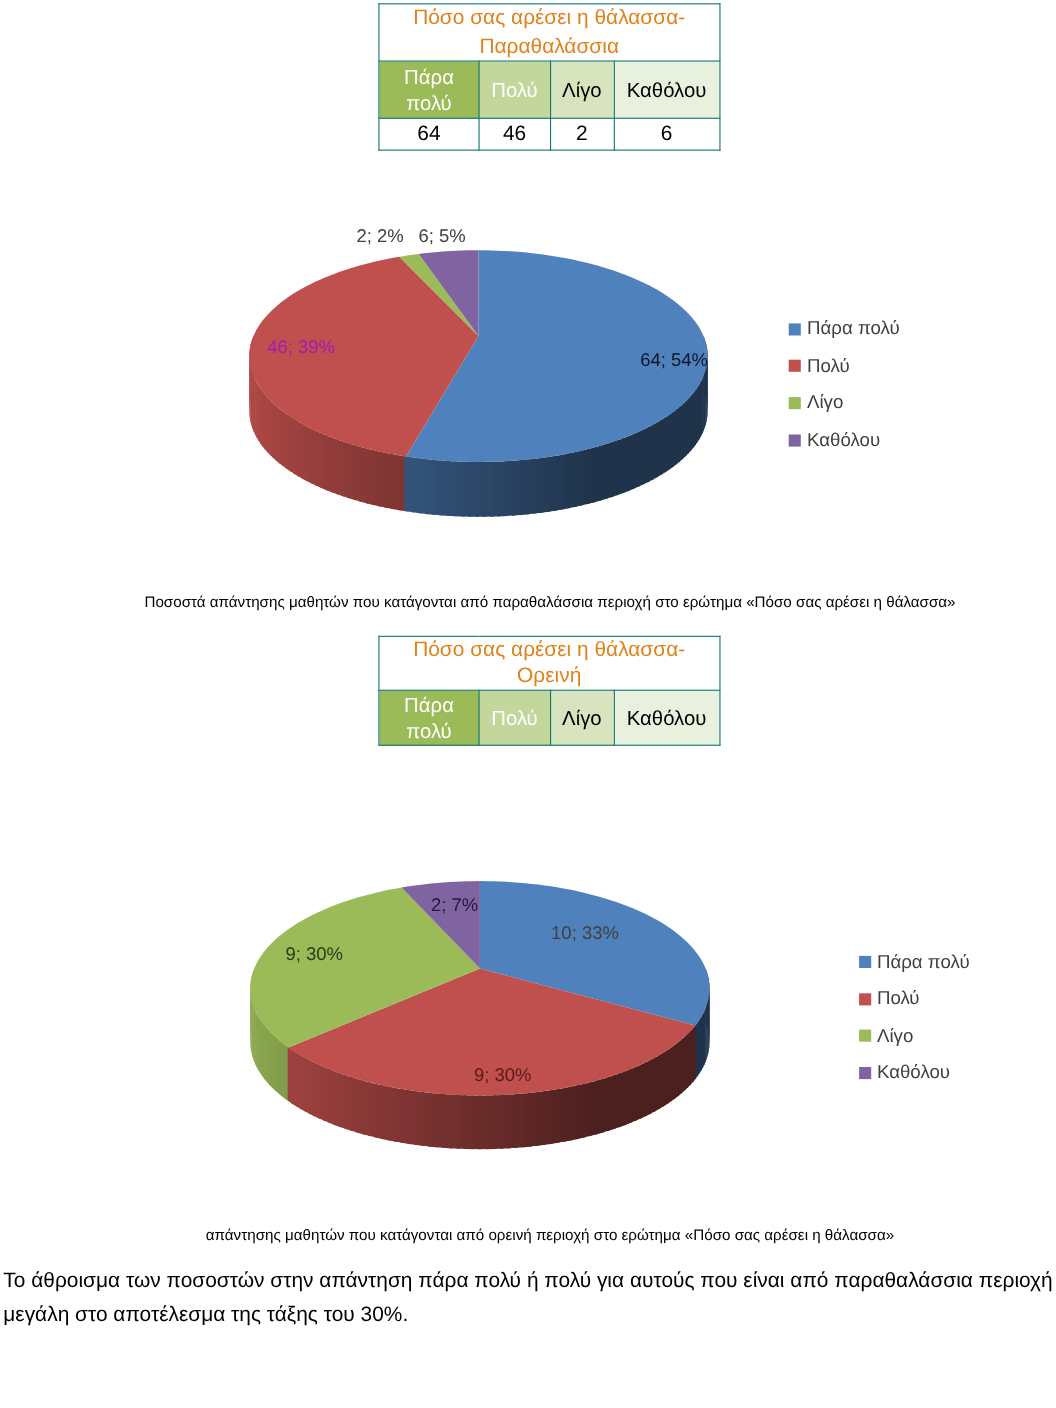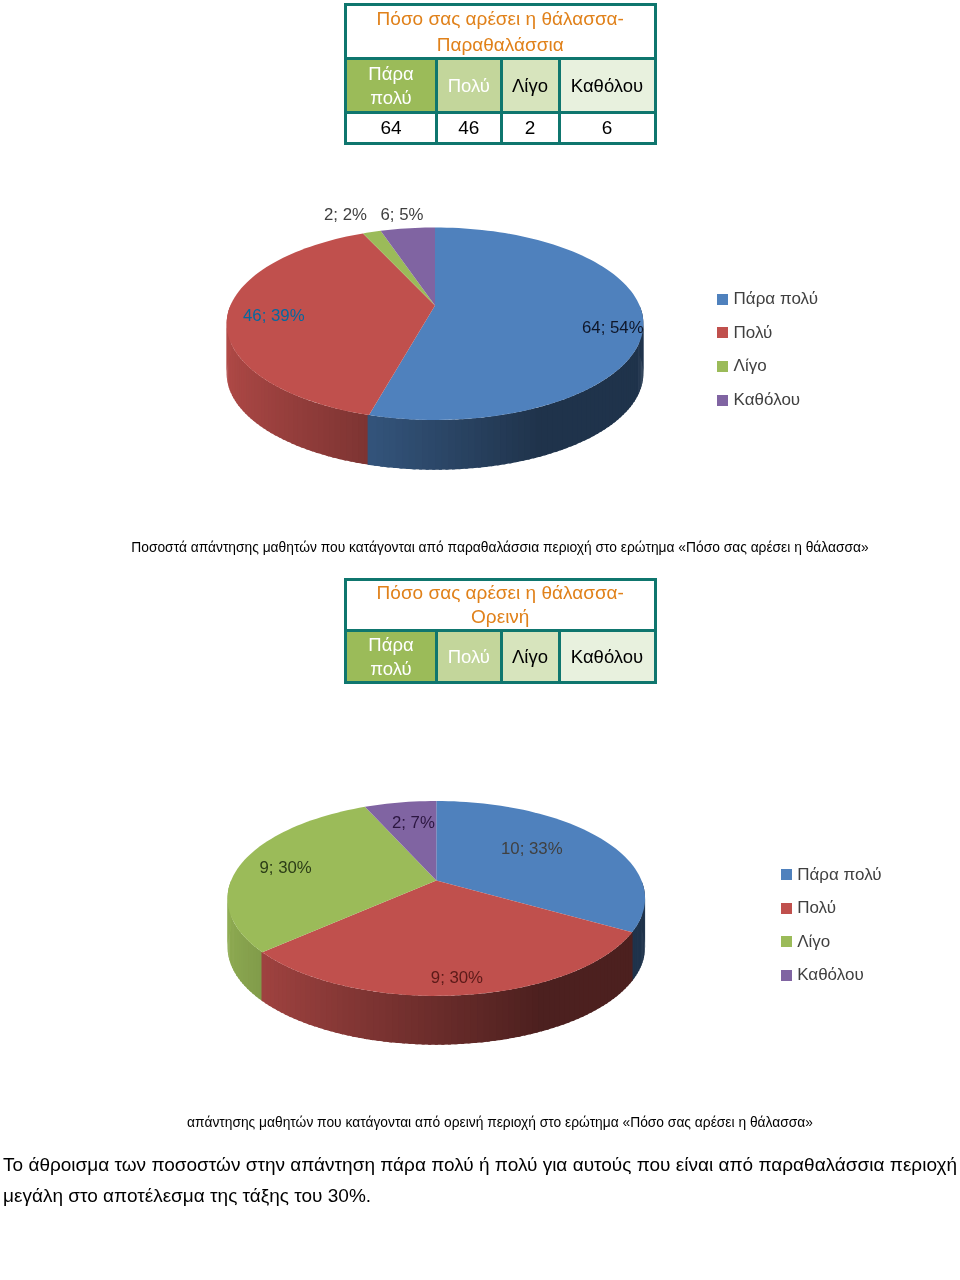--- a/index.html
+++ b/index.html
@@ -3,21 +3,21 @@
 <meta charset="utf-8">
 <title>page</title>
 <style>
   html,body{margin:0;padding:0;}
   body{width:960px;height:1280px;background:#ffffff;position:relative;overflow:hidden;
        font-family:"Liberation Sans", sans-serif;
        -webkit-font-smoothing:antialiased;}
 
   
   .qtable{position:absolute;border-collapse:collapse;table-layout:fixed;}
-  .qtable td{border:3px solid #0f766e;padding:0;text-align:center;vertical-align:middle;}
+  .qtable td{border:1px solid #0f766e;padding:0;text-align:center;vertical-align:middle;}
   .qtitle{color:#E0811A;font-size:19px;line-height:25.3px;background:#fff;font-weight:400;}
   .qtitle.tight{line-height:24.2px;}
   .hcell{font-size:18.5px;line-height:24px;}
   .h1{background:#9BBB59;color:#ffffff;}
   .h2{background:#C3D69B;color:#ffffff;}
   .h3{background:#D7E4BD;color:#000000;}
   .h4{background:#E8F1DE;color:#000000;}
   .vcell{font-size:19px;background:#ffffff;color:#000;}
   .qtable td.leftnum{text-align:left;padding-left:10px;}
 
@@ -195,21 +195,21 @@
     </svg>
     <div class="lgsw" style="left: 717.4px; top: 113.8px; background: rgb(79, 129, 189);"></div>
     <div class="lgtext" style="left: 733.6px; top: 110.1px;">Πάρα πολύ</div>
     <div class="lgsw" style="left: 717.4px; top: 147.4px; background: rgb(192, 80, 77);"></div>
     <div class="lgtext" style="left: 733.6px; top: 143.7px;">Πολύ</div>
     <div class="lgsw" style="left: 717.4px; top: 181px; background: rgb(155, 187, 89);"></div>
     <div class="lgtext" style="left: 733.6px; top: 177.3px;">Λίγο</div>
     <div class="lgsw" style="left: 717.4px; top: 214.6px; background: rgb(128, 100, 162);"></div>
     <div class="lgtext" style="left: 733.6px; top: 210.9px;">Καθόλου</div>
     <div class="dlabel" style="left: 582px; top: 139.2px; color: #0f172a;">64; 54%</div>
-    <div class="dlabel" style="left: 243px; top: 126.7px; color: #0369a1;">46; 39%</div>
+    <div class="dlabel" style="left: 243px; top: 126.7px; color: #a21caf;">46; 39%</div>
     <div class="dlabel" style="left: 324px; top: 26.3px; color: rgb(64, 64, 64);">2; 2%</div>
     <div class="dlabel" style="left: 380.5px; top: 26.3px; color: rgb(64, 64, 64);">6; 5%</div>
   </div>
 
 <div class="caption" style="left:0;top:540px;width:1000px;">Ποσοστά απάντησης μαθητών που κατάγονται από παραθαλάσσια περιοχή στο ερώτημα «Πόσο σας αρέσει η θάλασσα»</div>
 
 <table class="qtable" style="left:344px;top:577.6px;width:309.5px;">
   <colgroup>
       <col style="width:91px">
       <col style="width:64.5px">

